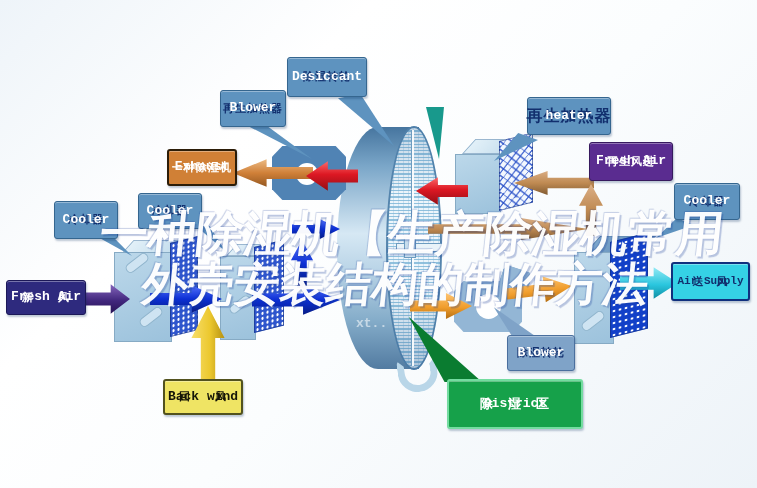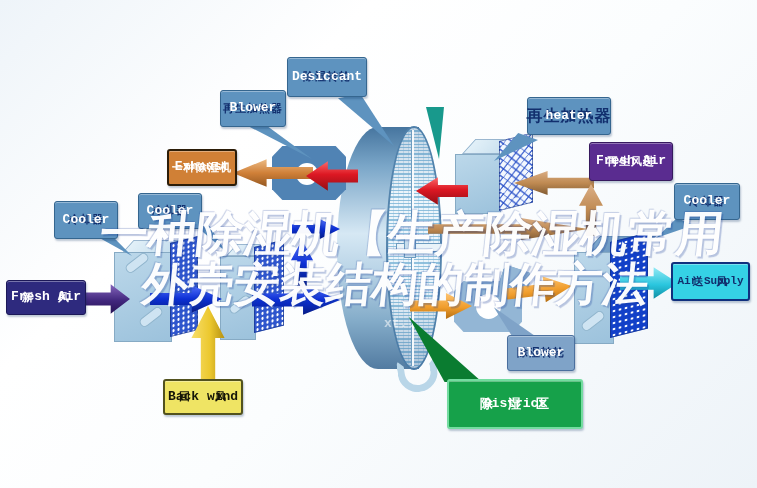--- a/index.html
+++ b/index.html
@@ -17,21 +17,21 @@
     background:repeating-linear-gradient(90deg,rgba(130,180,215,.30) 0 1px,rgba(0,0,0,0) 1px 5px),
                repeating-linear-gradient(0deg,#ecf5fb 0 2px,#90c1dd 2px 3.3px);}
   .wheel-shade{left:386px;top:126px;width:56px;height:244px;border-radius:50%;
     background:linear-gradient(180deg,rgba(60,110,160,.25),rgba(0,0,0,0) 28% 66%,rgba(50,100,150,.35));}
   .wheel-vline{left:411px;top:130px;width:3px;height:236px;background:rgba(255,255,255,.9);border-left:1px solid #6d9cc0;}
   .wheel-axis{left:396px;top:243px;width:48px;height:9px;background:#e9f3f9;border:1px solid #6d9cc0;}
   .wheel-hub{left:404px;top:237px;width:12px;height:21px;background:#c7dded;border:1px solid #6d9cc0;}
   .rot-arrow{left:398px;top:358px;width:40px;height:34px;border:7px solid #b9d6e8;border-top-color:rgba(0,0,0,0);
     border-radius:6px 10px 22px 22px;transform:rotate(-8deg);}
   .rot-tip{left:430px;top:358px;width:13px;height:13px;background:#b9d6e8;clip-path:polygon(0 100%,100% 55%,20% 0);}
-  .sitemark{left:384px;top:316px;color:rgba(255,255,255,.55);font:bold 13px "Liberation Mono",monospace;z-index:7;}
+  .sitemark{left:356px;top:316px;color:rgba(255,255,255,.55);font:bold 13px "Liberation Mono",monospace;z-index:7;}
 
   
   .topface{background:linear-gradient(90deg,#e2f0f8,#c2dcec);border:1px solid rgba(90,130,170,.5);
     transform:skewX(-42deg);transform-origin:0 100%;}
   .frontface{background:linear-gradient(160deg,#bcd8ea,#9cc2dc);border:1px solid #86aac4;}
   .sideface{transform:skewY(-14deg);transform-origin:0 0;border:1px solid rgba(20,50,130,.6);}
   .hatch-lines{background:
      repeating-linear-gradient(45deg,rgba(40,80,200,.85) 0 1.2px,rgba(0,0,0,0) 1.2px 6px),
      repeating-linear-gradient(-45deg,rgba(40,80,200,.85) 0 1.2px,rgba(0,0,0,0) 1.2px 6px),#f3f8fe;}
   .hatch-dots-med{background-image:radial-gradient(circle,#fff 1.1px,rgba(0,0,0,0) 1.4px);

